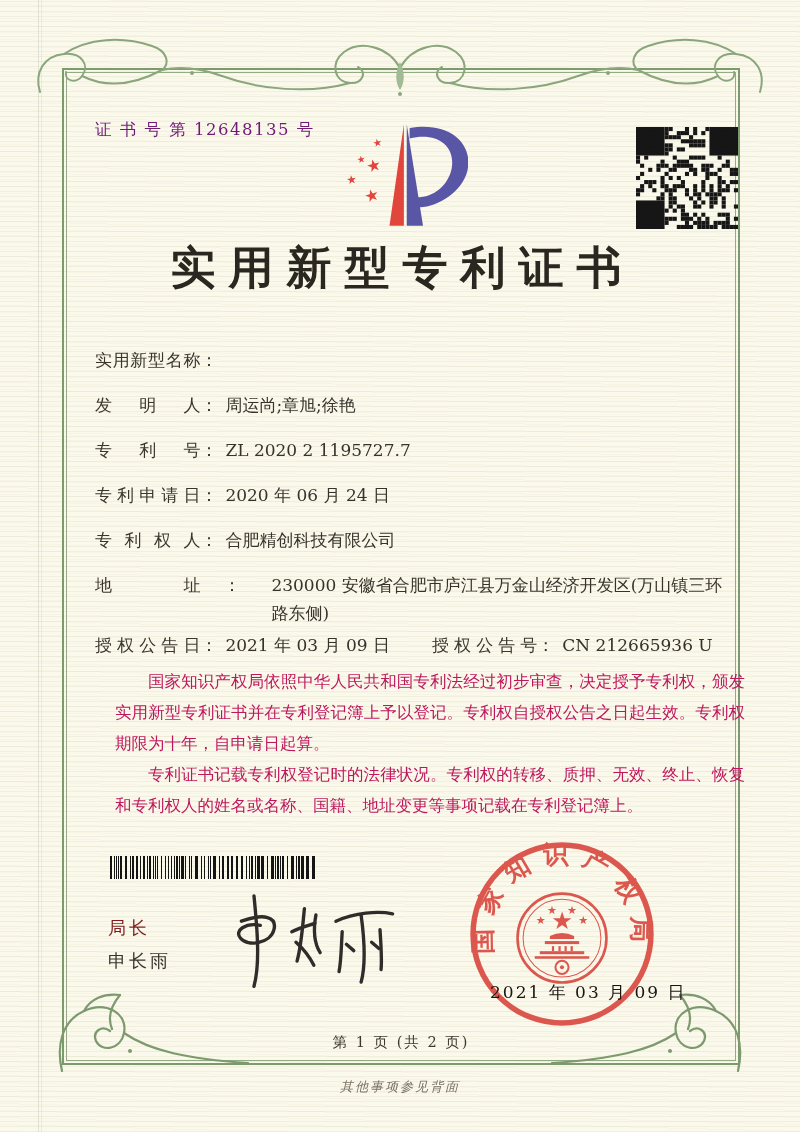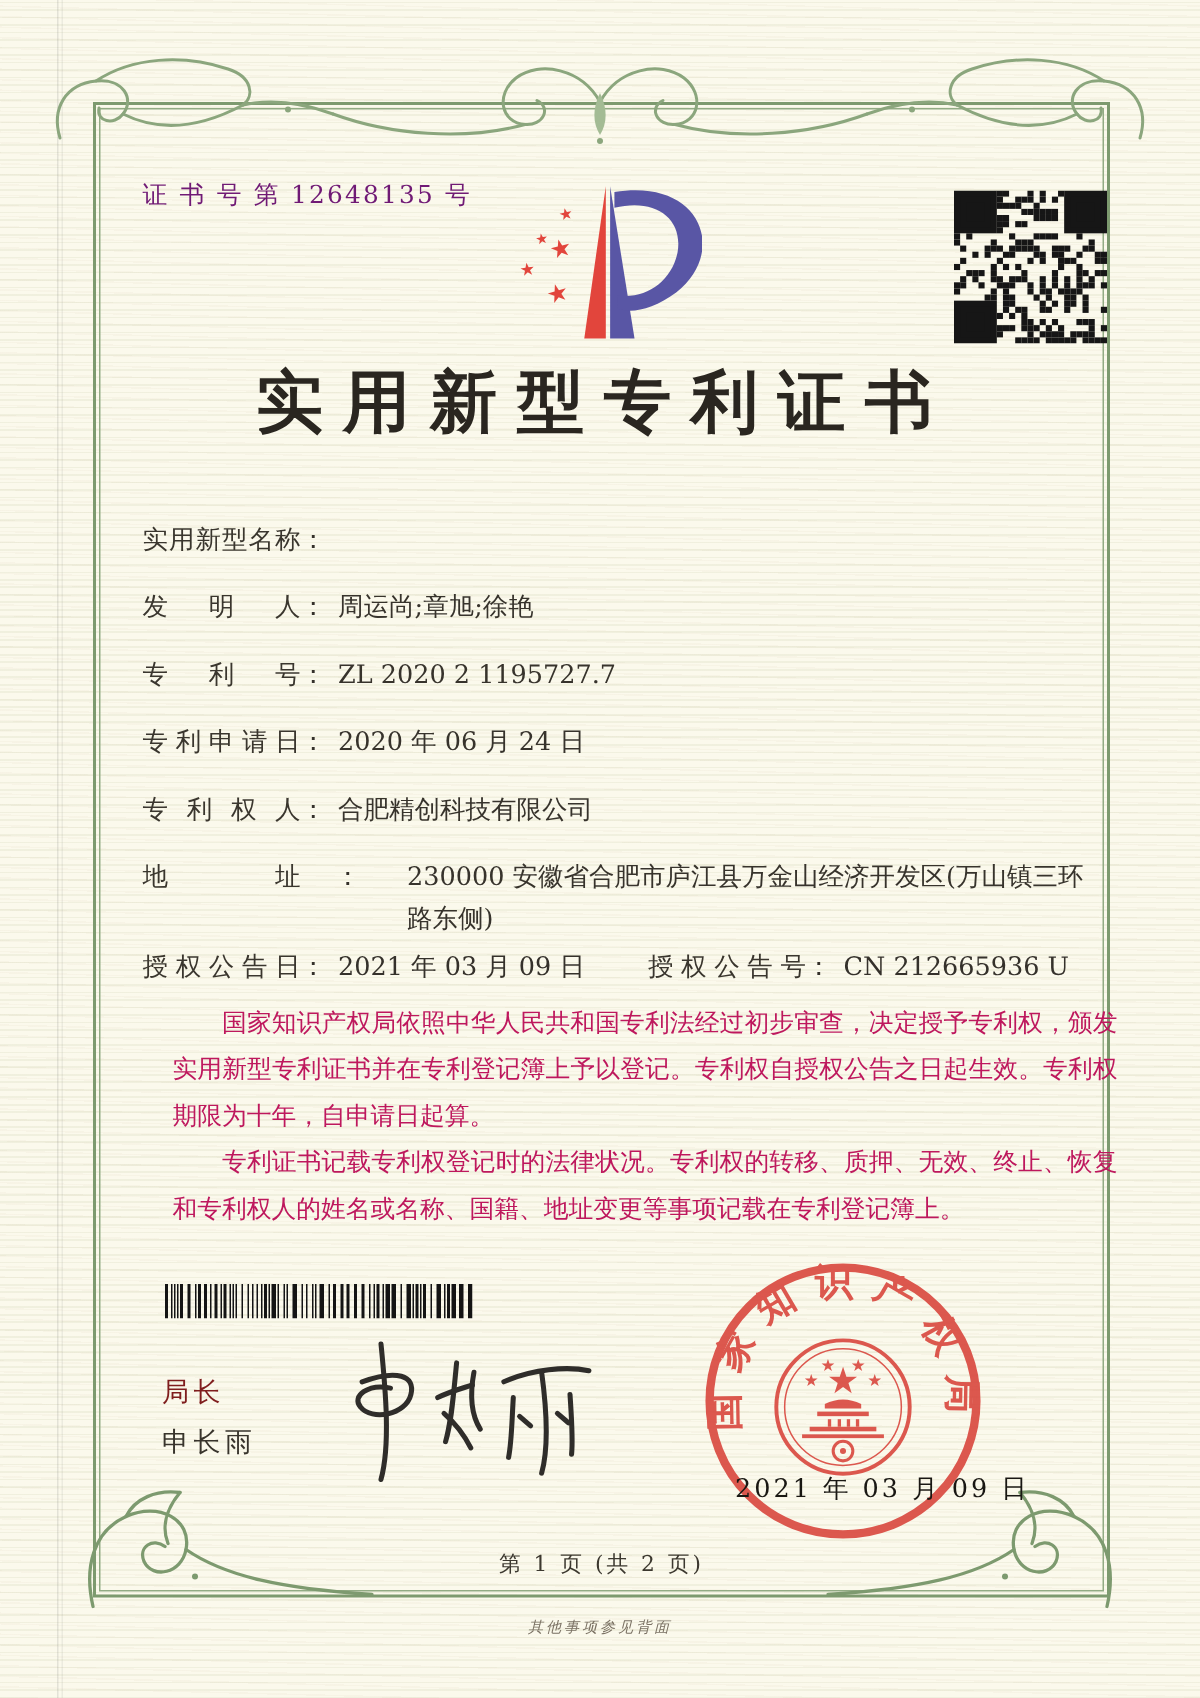--- a/index.html
+++ b/index.html
@@ -61,21 +61,21 @@
   .sig-name{ position:absolute; left:108px; top:949px; font-size:18px; letter-spacing:3px; color:#38342c; }
   .signature{ position:absolute; left:212px; top:884px; width:210px; height:108px; }
 
   .seal{ position:absolute; left:466px; top:838px; width:192px; height:192px; opacity:.9; z-index:4; }
   .seal-date{ position:absolute; left:490px; top:981px; font-size:17px; letter-spacing:2px;
     color:#191713; z-index:5; }
 
   .page-no{ position:absolute; left:62px; top:1033px; width:678px; text-align:center;
     font-size:14.5px; letter-spacing:2px; color:#3c382f; z-index:3; }
   .back-note{ position:absolute; left:0; top:1078px; width:800px; text-align:center;
-    font-size:10px; letter-spacing:2px; color:#7a7163; font-style:italic; }
+    font-size:13px; letter-spacing:2px; color:#7a7163; font-style:italic; }
 </style>
 </head>
 <body>
 
 <div class="page">
 
   <div class="scan-edge"></div>
 
   <div class="frame"></div>
 

